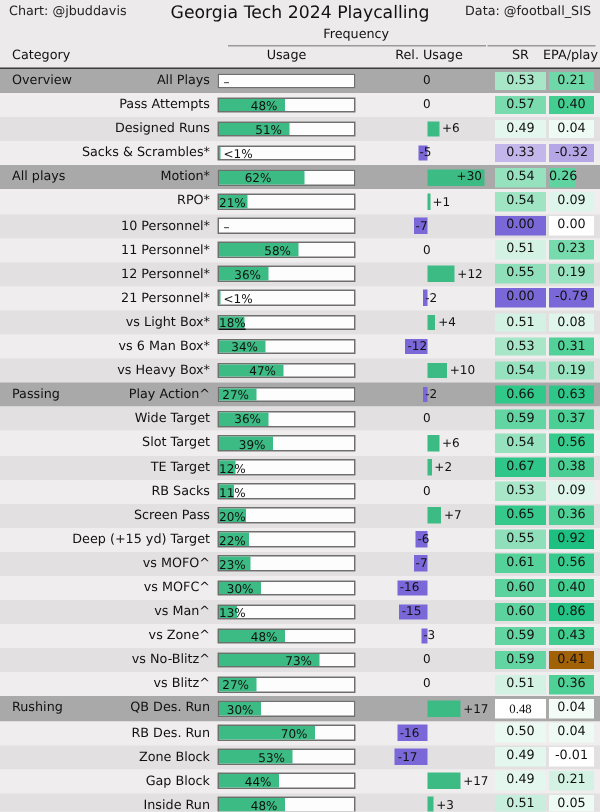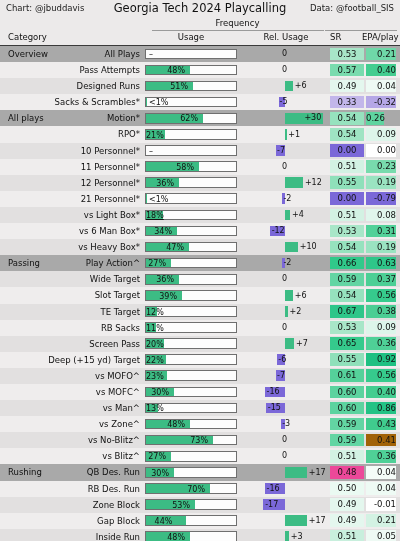--- a/index.html
+++ b/index.html
@@ -49,21 +49,21 @@
   .rel-wrap{position:absolute;left:248px;top:2.6px;width:76px;height:10.6px;}
   .rel-bar{position:absolute;top:0;bottom:0;}
   .rel-bar.pos{background:#3cbc84;}
   .rel-bar.neg{background:#7b68d8;}
   .rel-txt{position:absolute;top:0.5px;font-size:8px;color:#111;white-space:nowrap;}
 
   
   .sr,.epa{position:absolute;top:1.6px;height:12.6px;line-height:12.6px;
            font-size:8.5px;text-align:center;color:#111;}
   .sr{left:330px;width:34px;}
-  .epa{left:372px;width:36px;text-align:right;}
+  .epa{left:372px;width:36px;}
 </style>
 </head>
 <body>
 
 <div class="page">
 
   <div class="topbar">
     <div class="chart-credit">Chart: @jbuddavis</div>
     <div class="main-title">Georgia Tech 2024 Playcalling</div>
     <div class="data-credit">Data: @football_SIS</div>
@@ -73,21 +73,21 @@
     <div class="lbl" style="left:150px;width:175px;">Frequency</div>
     <div class="lbl" style="left:320px;width:78px;margin-top:44px;">Performance</div>
     <div class="rule" style="left:152px;width:172px;"></div>
     <div class="rule" style="left:325px;width:72px;"></div>
   </div>
 
   <div class="colhdr">
     <div class="ch" style="left:8px;">Category</div>
     <div class="ch" style="left:145px;width:92px;text-align:center;">Usage</div>
     <div class="ch" style="left:248px;width:76px;text-align:center;">Rel. Usage</div>
-    <div class="ch" style="left:330px;width:34px;">SR</div>
+    <div class="ch" style="left:330px;width:34px;text-align:center;">SR</div>
     <div class="ch" style="left:362px;width:36px;text-align:right;">EPA/play</div>
   </div>
   <div class="hdr-rule"></div>
 
   <div class="rows" id="rows">
       <div class="row grp">
         <div class="cat">Overview</div>
         <div class="name">All Plays</div>
         <div class="usage-wrap">
           <div class="usage-fill" style="width: 0px;"></div>
@@ -135,21 +135,21 @@
           <div class="rel-txt" style="left: 31.6px;">-5</div>
         </div>
         <div class="sr" style="background: rgb(194, 182, 234);">0.33</div>
         <div class="epa" style="left: 366px; width: 30px; background: rgb(181, 167, 230);">-0.32</div>
       </div>
       <div class="row grp">
         <div class="cat">All plays</div>
         <div class="name">Motion*</div>
         <div class="usage-wrap">
           <div class="usage-fill" style="width: 57px;"></div>
-          <div class="usage-txt" style="right: 35px; left: 0px; text-align: right; padding-right: 3px; box-sizing: border-box;">62%</div>
+          <div class="usage-txt" style="right: 35px; left: 0px; text-align: center; padding-right: 3px; box-sizing: border-box;">62%</div>
         </div>
         <div class="rel-wrap">
           <div class="rel-bar pos" style="left: 37px; width: 38.4px;"></div>
           <div class="rel-txt" style="left: 56.4px; color: rgb(17, 17, 17);">+30</div>
         </div>
         <div class="sr" style="background: rgb(150, 226, 190);">0.54</div>
         <div class="epa" style="left: 366px; width: 18px; background: rgb(95, 212, 160);">0.26</div>
       </div>
       <div class="row even">
         <div class="name">RPO*</div>
@@ -424,21 +424,21 @@
         <div class="cat">Rushing</div>
         <div class="name">QB Des. Run</div>
         <div class="usage-wrap">
           <div class="usage-fill" style="width: 28px;"></div>
           <div class="usage-txt" style="right: 64px; left: 0px; text-align: right; padding-right: 3px; box-sizing: border-box;">30%</div>
         </div>
         <div class="rel-wrap">
           <div class="rel-bar pos" style="left: 37px; width: 21.76px;"></div>
           <div class="rel-txt" style="left: 60.76px;">+17</div>
         </div>
-        <div class="sr" style="background: #ec4899;">0.48</div>
+        <div class="sr" style="background: #ffffff; font-family: Liberation Serif, serif;">0.48</div>
         <div class="epa" style="left: 366px; width: 30px; background: rgb(244, 252, 248);">0.04</div>
       </div>
       <div class="row even">
         <div class="name">RB Des. Run</div>
         <div class="usage-wrap">
           <div class="usage-fill" style="width: 64px;"></div>
           <div class="usage-txt" style="right: 28px; left: 0px; text-align: right; padding-right: 3px; box-sizing: border-box;">70%</div>
         </div>
         <div class="rel-wrap">
           <div class="rel-bar neg" style="left: 16.52px; width: 20.48px;"></div>
@@ -457,21 +457,21 @@
           <div class="rel-bar neg" style="left: 15.24px; width: 21.76px;"></div>
           <div class="rel-txt" style="left: 17.24px;">-17</div>
         </div>
         <div class="sr" style="background: rgb(228, 247, 238);">0.49</div>
         <div class="epa" style="left: 366px; width: 30px; background: rgb(255, 255, 255);">-0.01</div>
       </div>
       <div class="row even">
         <div class="name">Gap Block</div>
         <div class="usage-wrap">
           <div class="usage-fill" style="width: 40px;"></div>
-          <div class="usage-txt" style="right: 52px; left: 0px; padding-right: 3px; box-sizing: border-box;">44%</div>
+          <div class="usage-txt" style="right: 52px; left: 0px; text-align: right; padding-right: 3px; box-sizing: border-box;">44%</div>
         </div>
         <div class="rel-wrap">
           <div class="rel-bar pos" style="left: 37px; width: 21.76px;"></div>
           <div class="rel-txt" style="left: 60.76px;">+17</div>
         </div>
         <div class="sr" style="background: rgb(228, 247, 238);">0.49</div>
         <div class="epa" style="left: 366px; width: 30px; background: rgb(211, 242, 227);">0.21</div>
       </div>
       <div class="row odd">
         <div class="name">Inside Run</div>

